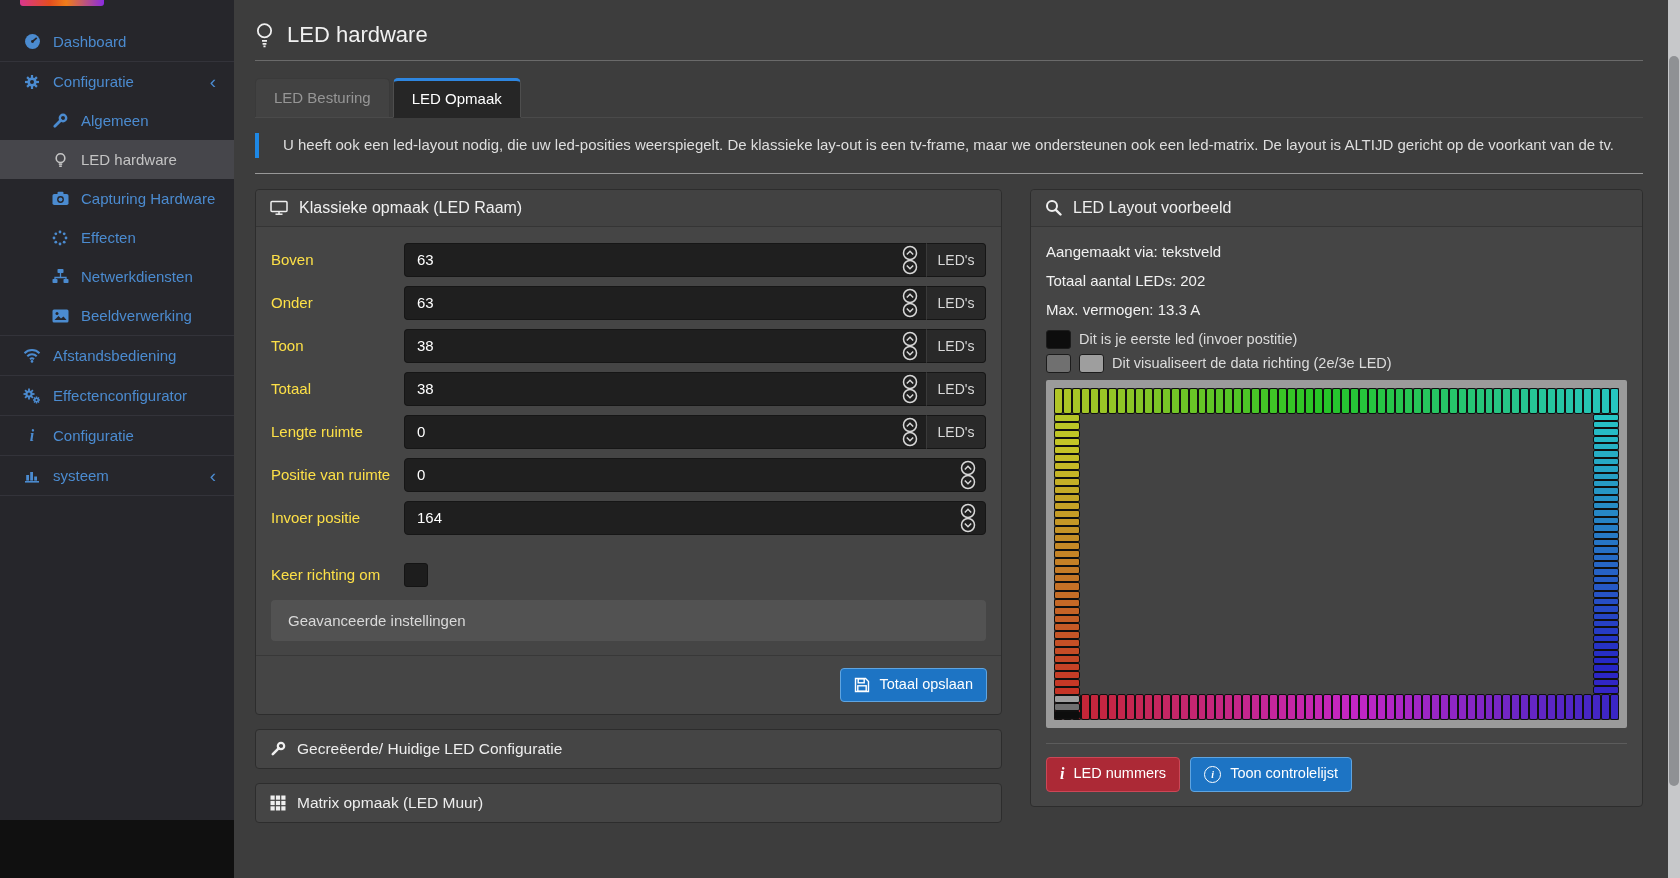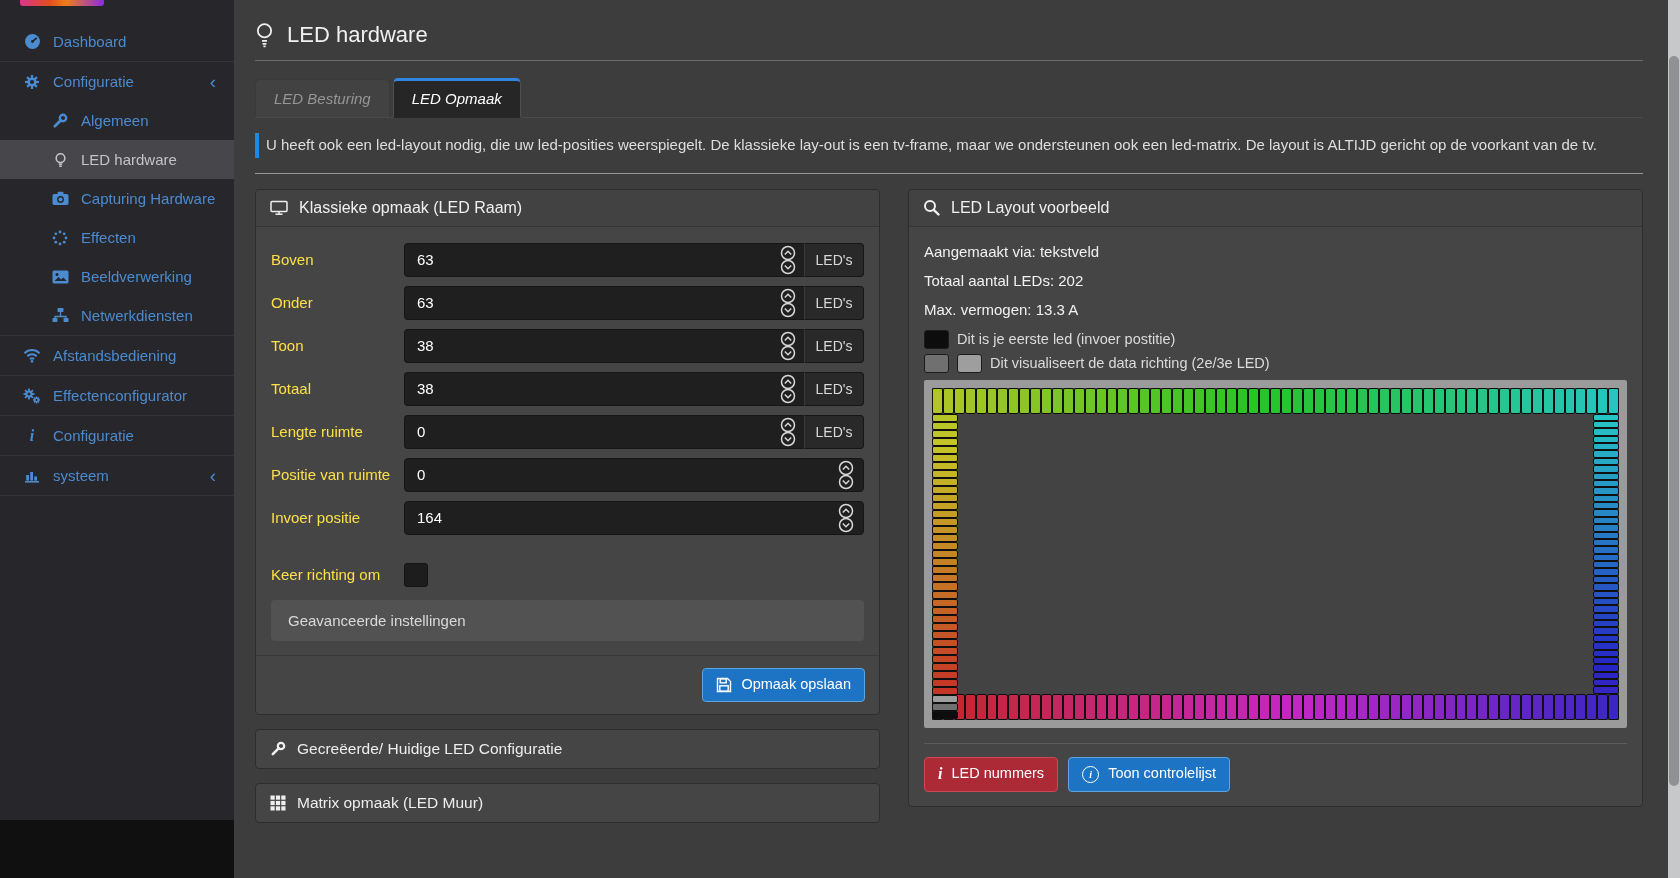--- a/index.html
+++ b/index.html
@@ -20,28 +20,28 @@
   .nav-item.active{background:#46464b;color:#c4c4c4;}
   .nav-item.active .ic{color:#c4c4c4;}
   .nav-sep{border:none;border-top:1px solid #33333a;margin:0;}
   .chev{margin-left:auto;margin-right:18px;font-size:19px;line-height:1;color:#4b8bd0;}
   .ico-i{font-family:"Liberation Serif",serif;font-weight:bold;font-style:italic;font-size:16px;line-height:1;}
   
   .content{position:absolute;left:234px;top:0;right:12px;bottom:0;padding:0 25px 0 21px;}
   .page-header{display:flex;align-items:center;gap:13px;padding-top:16px;height:38px;font-size:22px;color:#f1f1f1;}
   hr.dim{border:none;border-top:1px solid #6a6a6a;margin:6px 0 0;}
   hr.bright{border:none;border-top:1px solid #989898;margin:15px 0 0;}
-  .tabs{display:flex;align-items:flex-end;margin-top:17px;border-bottom:1px solid #4a4a4a;font-style:italic;}
+  .tabs{display:flex;margin-top:17px;border-bottom:1px solid #4a4a4a;}
   .tab{padding:10px 18px;font-size:15px;border-radius:5px 5px 0 0;cursor:pointer;}
   .tab.inactive{background:#424242;color:#969696;margin-right:3px;border:1px solid #3a3a3a;border-bottom:none;}
   .tab.active{background:#262626;color:#fff;border:1px solid #4e4e4e;border-bottom:1px solid #262626;
     border-top:3px solid #2e86e0;margin-bottom:-1px;padding-top:9px;}
-  .alert{margin-top:15px;border-left:4px solid #1e88e5;padding:1px 0 1px 7px;color:#dedede;line-height:1.5;max-width:1360px;}
+  .alert{margin-top:15px;border-left:4px solid #1e88e5;padding:1px 0 1px 24px;color:#dedede;line-height:1.5;max-width:1360px;}
   .main{display:flex;gap:28px;margin-top:15px;align-items:flex-start;}
-  .col-left{width:625px;flex:none;}
+  .col-left{width:747px;flex:none;}
   .col-right{flex:1;}
   .panel{background:#454545;border:1px solid #2d2d2d;border-radius:4px;}
   .panel-h{display:flex;align-items:center;gap:11px;padding:9px 14px;font-size:16px;color:#efefef;
     background:#424242;border-bottom:1px solid #353535;border-radius:4px 4px 0 0;}
   .panel-b{padding:16px 15px 14px;}
   
   .frow{display:flex;align-items:center;margin-bottom:9px;}
   .frow .flabel{width:133px;flex:none;color:#fde047;}
   .igroup{flex:1;display:flex;position:relative;height:34px;}
   .igroup input{flex:1;min-width:0;background:#1f1f1f;border:1px solid #161616;color:#fff;font-size:15px;
@@ -160,39 +160,39 @@
             <circle cx="3.8" cy="12.2" r="1.4"></circle>
             <circle cx="2" cy="8" r="1.4"></circle>
             <circle cx="3.8" cy="3.8" r="1.4"></circle>
           </svg>
       </span>
       <span>Effecten</span>
     </div>
 
     <div class="nav-item sub">
       <span class="ic">
-        <svg width="17" height="14" viewBox="0 0 17 14">
-            <rect x="0.5" y="0.5" width="16" height="13" rx="1.5" fill="currentColor"></rect>
-            <circle cx="5" cy="4.5" r="1.5" fill="#26262b"></circle>
-            <path d="M2.5 11 L6.5 7 L9 9.5 L11.5 7.5 L14.5 11 Z" fill="#26262b"></path>
-          </svg>
-      </span>
-      <span>Beeldverwerking</span>
-    </div>
-
-    <div class="nav-item sub">
-      <span class="ic">
         <svg width="17" height="15" viewBox="0 0 17 15" fill="currentColor">
             <rect x="5.5" y="0" width="6" height="4" rx="0.8"></rect>
             <rect x="0.5" y="10" width="5" height="4" rx="0.8"></rect>
             <rect x="11.5" y="10" width="5" height="4" rx="0.8"></rect>
             <path d="M8.5 4v3M3 10V8.5h11V10M8.5 7v1.5" stroke="currentColor" stroke-width="1.3" fill="none"></path>
           </svg>
       </span>
       <span>Netwerkdiensten</span>
+    </div>
+
+    <div class="nav-item sub">
+      <span class="ic">
+        <svg width="17" height="14" viewBox="0 0 17 14">
+            <rect x="0.5" y="0.5" width="16" height="13" rx="1.5" fill="currentColor"></rect>
+            <circle cx="5" cy="4.5" r="1.5" fill="#26262b"></circle>
+            <path d="M2.5 11 L6.5 7 L9 9.5 L11.5 7.5 L14.5 11 Z" fill="#26262b"></path>
+          </svg>
+      </span>
+      <span>Beeldverwerking</span>
     </div>
     <hr class="nav-sep">
 
     <div class="nav-item">
       <span class="ic">
         <svg width="18" height="15" viewBox="0 0 18 15" fill="none" stroke="currentColor">
             <path d="M1.5 5.2a10.5 10.5 0 0 1 15 0" stroke-width="2"></path>
             <path d="M4.3 8.3a6.5 6.5 0 0 1 9.4 0" stroke-width="2"></path>
             <path d="M7 11.2a3 3 0 0 1 4 0" stroke-width="2"></path>
             <circle cx="9" cy="13.4" r="1.3" fill="currentColor" stroke="none"></circle>
@@ -408,21 +408,21 @@
         </div>
         <div class="panel-f">
           <span class="btn btn-primary">
             <span>
               <svg width="16" height="16" viewBox="0 0 16 16" fill="none" stroke="#fff" stroke-width="1.4">
                   <path d="M1.5 1.5h10l3 3v10h-13z"></path>
                   <rect x="4.2" y="1.8" width="6" height="4"></rect>
                   <rect x="3.8" y="8.8" width="8.4" height="5.4"></rect>
                 </svg>
             </span>
-            <span>Opmaak opslaan</span>
+            <span>Totaal opslaan</span>
           </span>
         </div>
       </div>
 
       <div class="bar">
         <span>
           <svg width="16" height="16" viewBox="0 0 16 16">
               <circle cx="11" cy="5" r="3.2" fill="none" stroke="#efefef" stroke-width="2.2"></circle>
               <line x1="8.8" y1="7.2" x2="2.8" y2="13.2" stroke="#efefef" stroke-width="2.6" stroke-linecap="round"></line>
             </svg>

